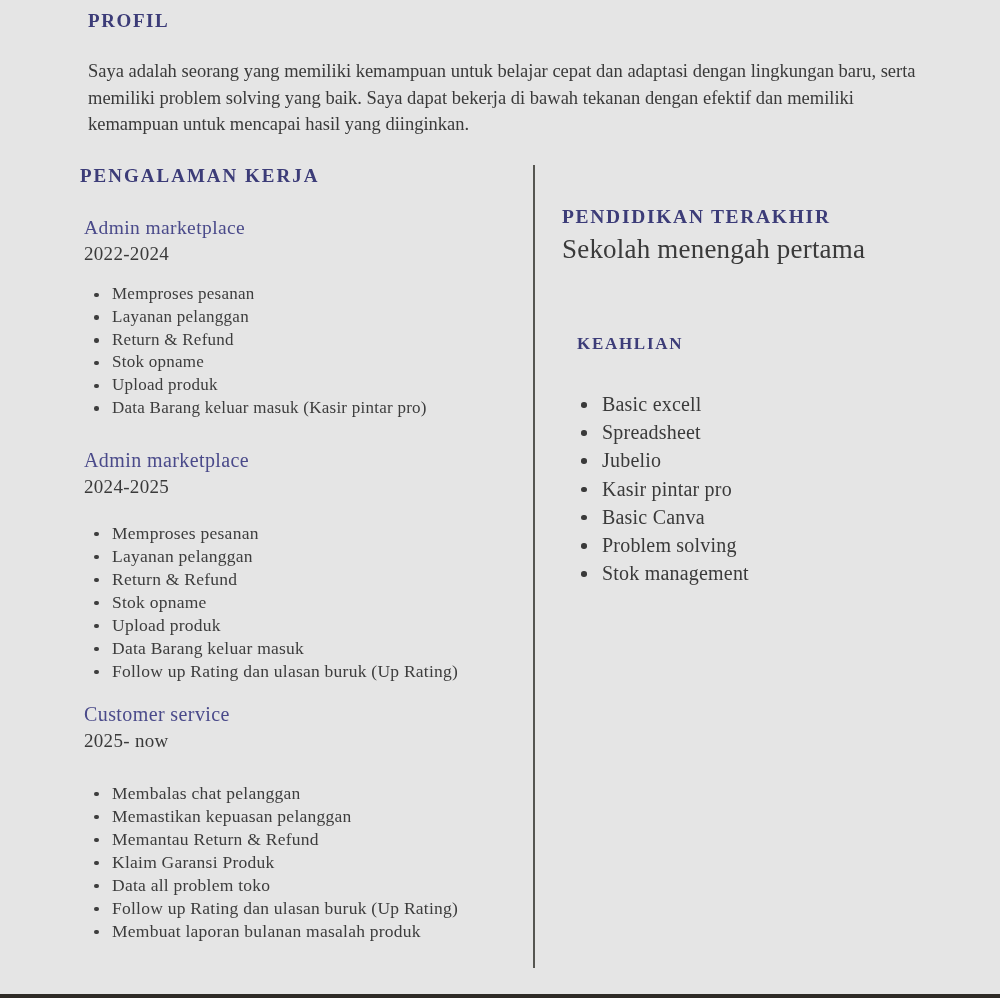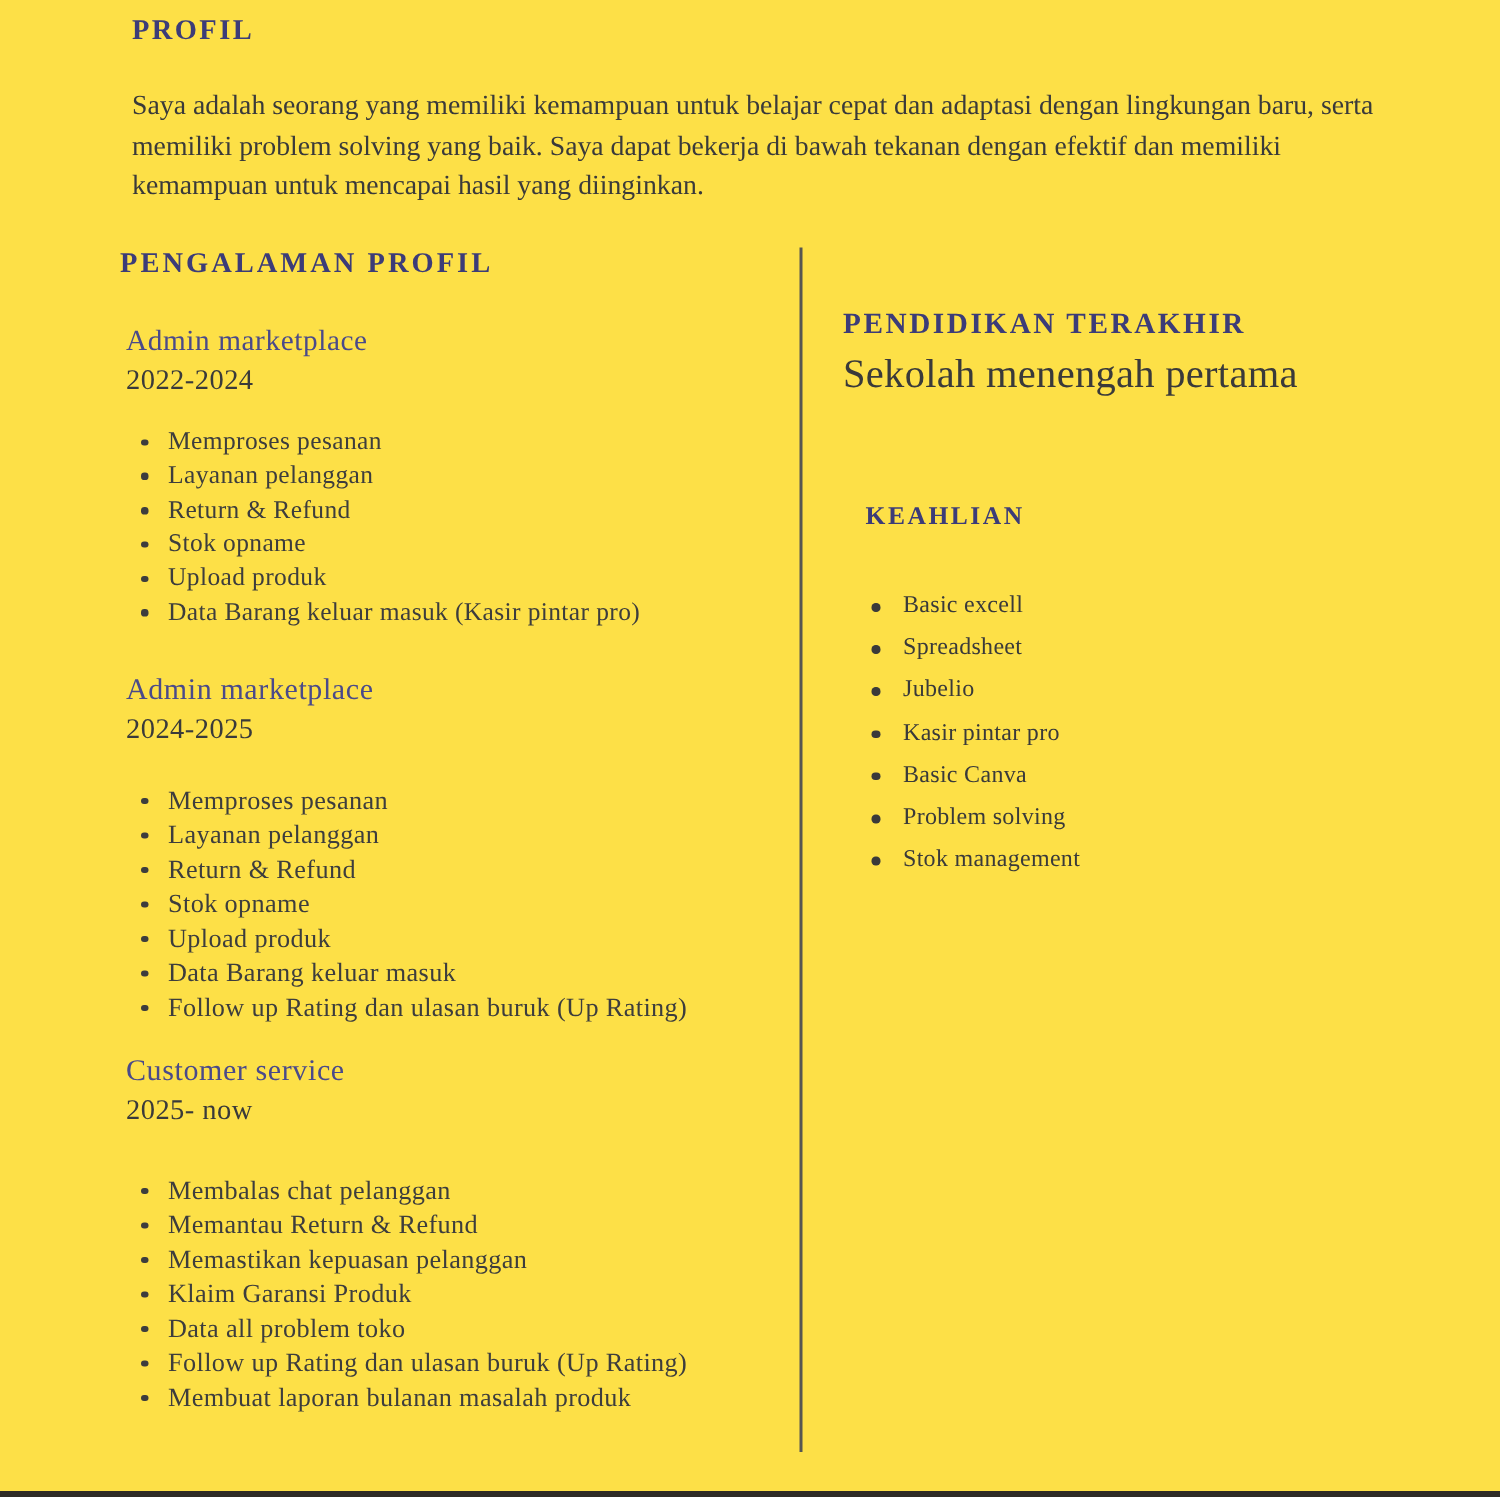--- a/index.html
+++ b/index.html
@@ -11,21 +11,21 @@
     height: 998px;
     background: #fdfcf7;
     font-family: "Liberation Serif", "DejaVu Serif", serif;
     overflow: hidden;
     position: relative;
   }
 
   .page {
     position: absolute;
     inset: 0;
-    background: #fde047;
+    background: #e5e5e5;
   }
 
   
   .bottom-bar {
     position: absolute;
     left: 0;
     right: 0;
     bottom: 0;
     height: 4px;
     background: #2e2b26;
@@ -175,21 +175,21 @@
     left: 570px;
     top: 390px;
     list-style: none;
     margin: 0;
     padding: 0;
   }
 
   .skills-list li {
     position: relative;
     padding-left: 32px;
-    font-size: 16px;
+    font-size: 20px;
     line-height: 28.2px;
     color: #3a3a3a;
     letter-spacing: 0.2px;
   }
 
   .skills-list li::before {
     content: "";
     position: absolute;
     left: 11px;
     top: 12px;
@@ -203,21 +203,21 @@
 <body>
 
 <div class="page">
 
   <div class="left-col">
 
     <div class="section-title profil-title">PROFIL</div>
 
     <div class="profil-body">Saya adalah seorang yang memiliki kemampuan untuk belajar cepat dan adaptasi dengan lingkungan baru, serta memiliki problem solving yang baik. Saya dapat bekerja di bawah tekanan dengan efektif dan memiliki kemampuan untuk mencapai hasil yang diinginkan.</div>
 
-    <div class="section-title pengalaman-title">PENGALAMAN PROFIL</div>
+    <div class="section-title pengalaman-title">PENGALAMAN KERJA</div>
 
     <div class="job job-1">
       <p class="job-title">Admin marketplace</p>
       <p class="job-dates">2022-2024</p>
       <ul class="bullets">
         <li>Memproses pesanan</li>
         <li>Layanan pelanggan</li>
         <li>Return &amp; Refund</li>
         <li>Stok opname</li>
         <li>Upload produk</li>
@@ -237,22 +237,22 @@
         <li>Data Barang keluar masuk</li>
         <li>Follow up Rating dan ulasan buruk (Up Rating)</li>
       </ul>
     </div>
 
     <div class="job job-3">
       <p class="job-title">Customer service</p>
       <p class="job-dates">2025- now</p>
       <ul class="bullets">
         <li>Membalas chat pelanggan</li>
+        <li>Memastikan kepuasan pelanggan</li>
         <li>Memantau Return &amp; Refund</li>
-        <li>Memastikan kepuasan pelanggan</li>
         <li>Klaim Garansi Produk</li>
         <li>Data all problem toko</li>
         <li>Follow up Rating dan ulasan buruk (Up Rating)</li>
         <li>Membuat laporan bulanan masalah produk</li>
       </ul>
     </div>
 
   </div>
 
   <div class="divider"></div>

